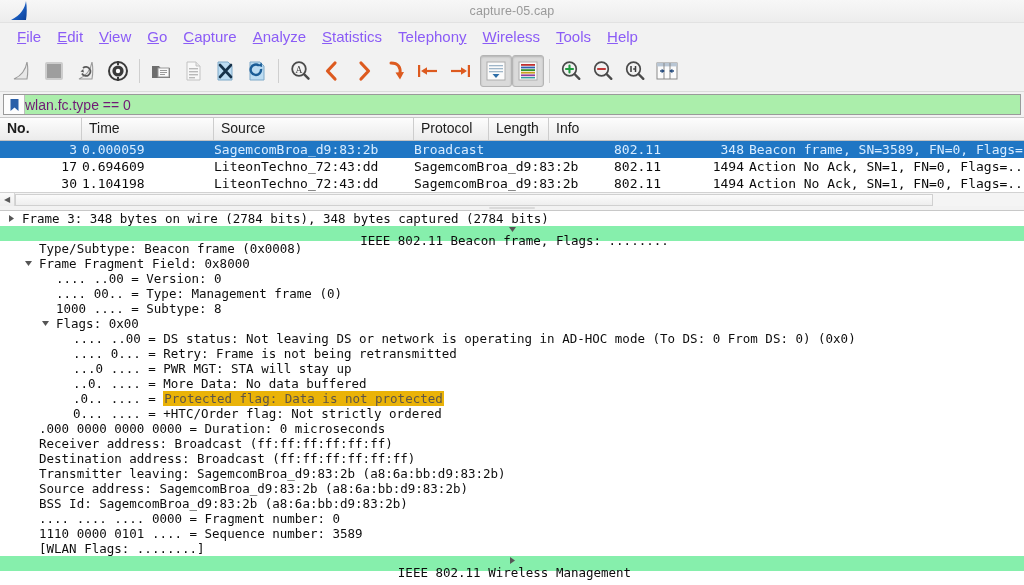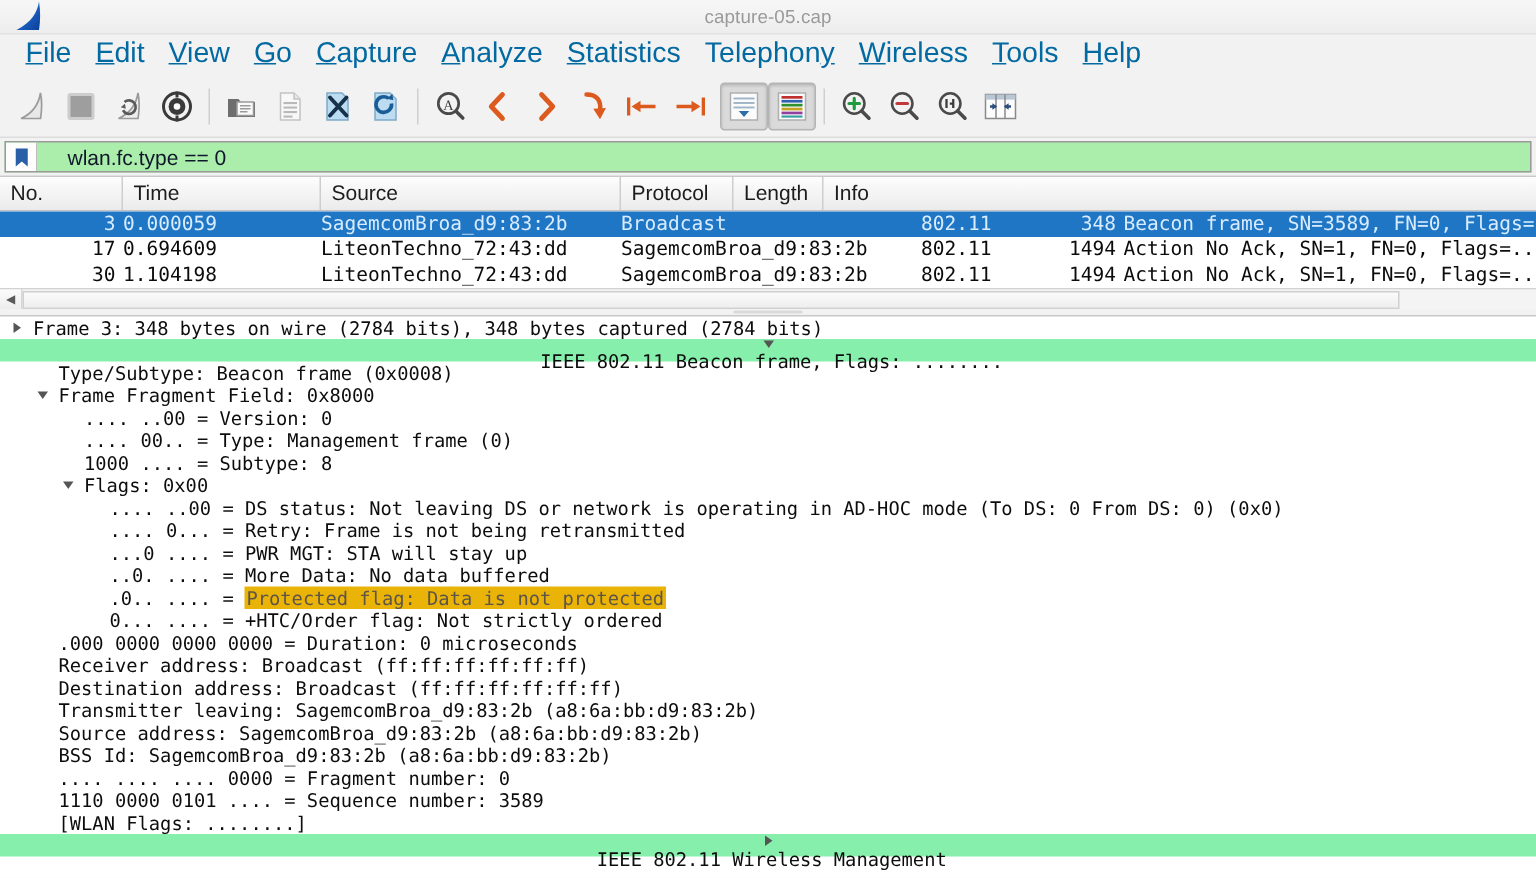--- a/index.html
+++ b/index.html
@@ -44,22 +44,22 @@
 
   
   .menubar {
     height: 27px;
     background: #f2f2f2;
     display: flex; align-items: center;
     padding-left: 9px;
     flex: none;
   }
   .menu-item {
-    font-size: 19px;
-    color: #0369a1;
+    font-size: 15px;
+    color: #8b5cf6;
     padding: 2px 8px 3px 8px;
     white-space: nowrap;
     cursor: default;
   }
   .menu-item u { text-decoration: underline; }
 
   
   .toolbar {
     height: 42px;
     background: #f2f2f2;
@@ -105,22 +105,22 @@
   }
   .filter-bookmark {
     width: 21px; height: 19px;
     background: #fdfdfd;
     border-right: 1px solid #bdbdbd;
     display: flex; align-items: center; justify-content: center;
     flex: none;
   }
   .filter-text {
     font-size: 14px;
-    color: #0f172a;
-    padding-left: 20px;
+    color: #701a75;
+    padding-left: 0;
     white-space: nowrap;
   }
 
   
   .packet-list {
     flex: none;
     background: #ffffff;
     border-top: 1px solid #c8c8c8;
     position: relative;
   }
@@ -449,21 +449,21 @@
         <svg width="11" height="14" viewBox="0 0 11 14">
           <path d="M1.5 1 h8 v12 l-4 -3.4 l-4 3.4 Z" fill="#2a5fa8"></path>
         </svg>
       </div>
       <div class="filter-text">wlan.fc.type == 0</div>
     </div>
   </div>
 
   <div class="packet-list" style="height: 89px;">
     <div class="plist-header" id="plist-header">
-        <div class="ph-cell" style="width: 82px;">No.</div>
+        <div class="ph-cell" style="width: 82px; font-weight: bold;">No.</div>
         <div class="ph-cell" style="width: 132px;">Time</div>
         <div class="ph-cell" style="width: 200px;">Source</div>
         <div class="ph-cell" style="width: 75px;">Protocol</div>
         <div class="ph-cell" style="width: 60px;">Length</div>
         <div class="ph-cell" style="width: 275px;">Info</div>
       </div>
     <div class="plist-body" id="plist-body">
         <div class="prow selected">
           <div class="pc num" style="width: 82px; text-align: right;">3</div>
           <div class="pc" style="width: 132px;">0.000059</div>

